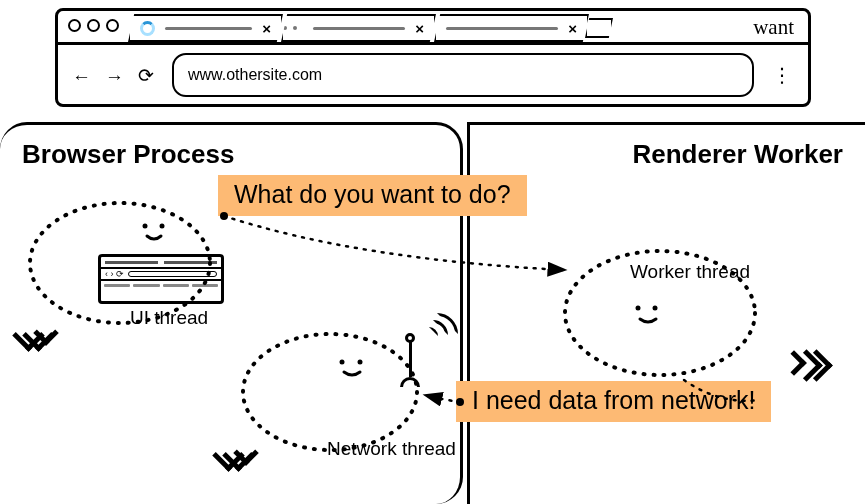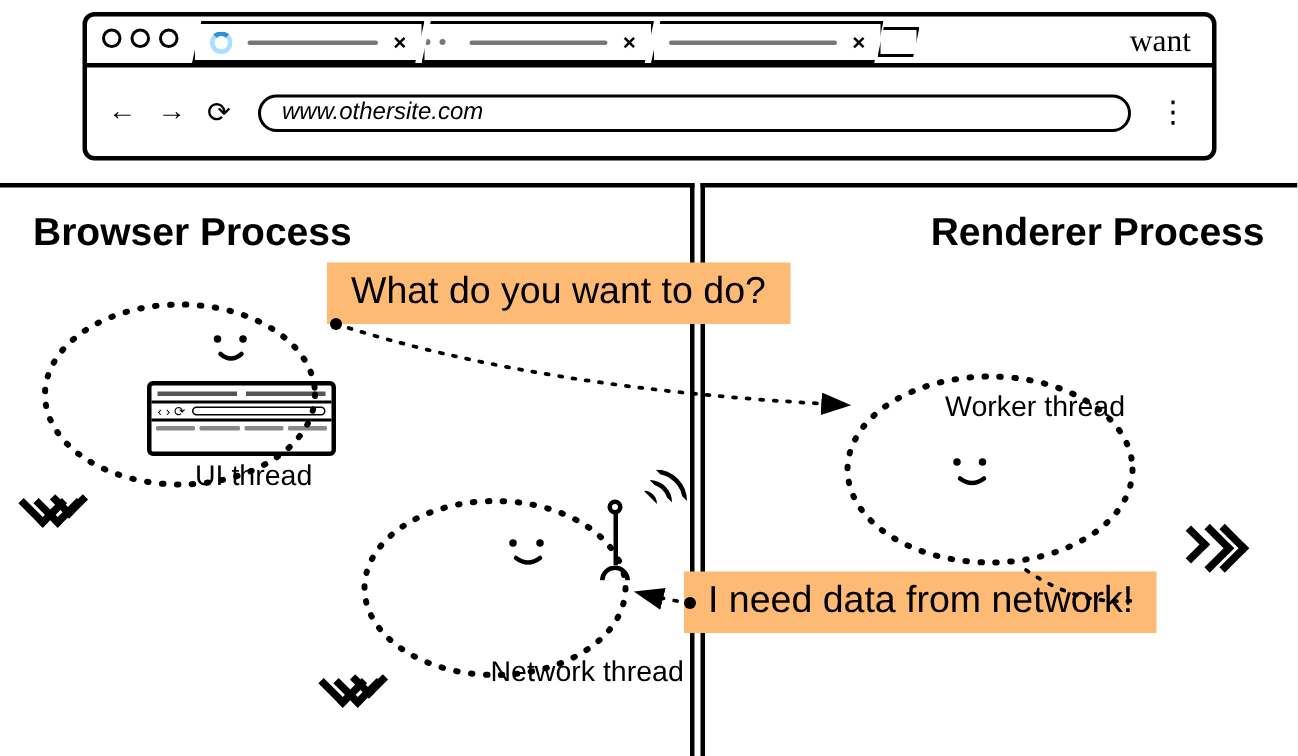--- a/index.html
+++ b/index.html
@@ -57,36 +57,35 @@
     clip-path: polygon(15% 0,100% 0,85% 100%,0 100%);
   }
   .meow {
     position: absolute; right: 14px; top: 4px;
     font-family: "Comic Sans MS", cursive; font-size: 21px;
   }
   .urlbar { position: relative; height: 60px; display:flex; align-items:center; padding: 0 14px; }
   .nav { display:flex; gap:14px; align-items:center; font-size:19px; }
   .nav span { display:inline-block; }
   .addr {
-    flex: 1; height: 25px; border:2.5px solid #000; border-radius: 14px;
+    flex: 1; height: 44px; border:2.5px solid #000; border-radius: 14px;
     margin: 0 18px; display:flex; align-items:center; padding: 0 14px;
     font-size: 16px;
-    font-style: italic;
   }
   .dots3 { font-size: 20px; letter-spacing: 2px; line-height: 6px; }
 
   
   .proc {
     position: absolute;
     border: 3px solid #000;
     border-bottom: none;
     top: 122px; bottom: 0;
     background:#fff;
   }
-  .proc-left  { left: 0;   width: 463px; border-left:none;}
+  .proc-left  { left: 0;   width: 463px; border-left:none;border-radius:27px;}
   .proc-right { left: 467px; right: 0;  border-right:none;}
   .proc h2 {
     margin: 14px 22px 0 22px;
     font-size: 26px; font-weight: 700;
   }
   .proc-right h2 { text-align: right; }
 
   .label { position:absolute; font-size: 19px; }
 
   
@@ -181,21 +180,21 @@
         <span>www.othersite.com</span>
       </div>
       <div class="dots3">⋮</div>
     </div>
   </div>
 
   <div class="proc proc-left">
     <h2>Browser Process</h2>
   </div>
   <div class="proc proc-right">
-    <h2>Renderer Process</h2>
+    <h2>Renderer Worker</h2>
   </div>
 
   <div class="mini">
     <div class="r1">
         <div class="l"></div>
         <div class="l"></div>
       </div>
     <div class="r2">
         <span>‹ › ⟳</span>
         <div class="pill"></div>

